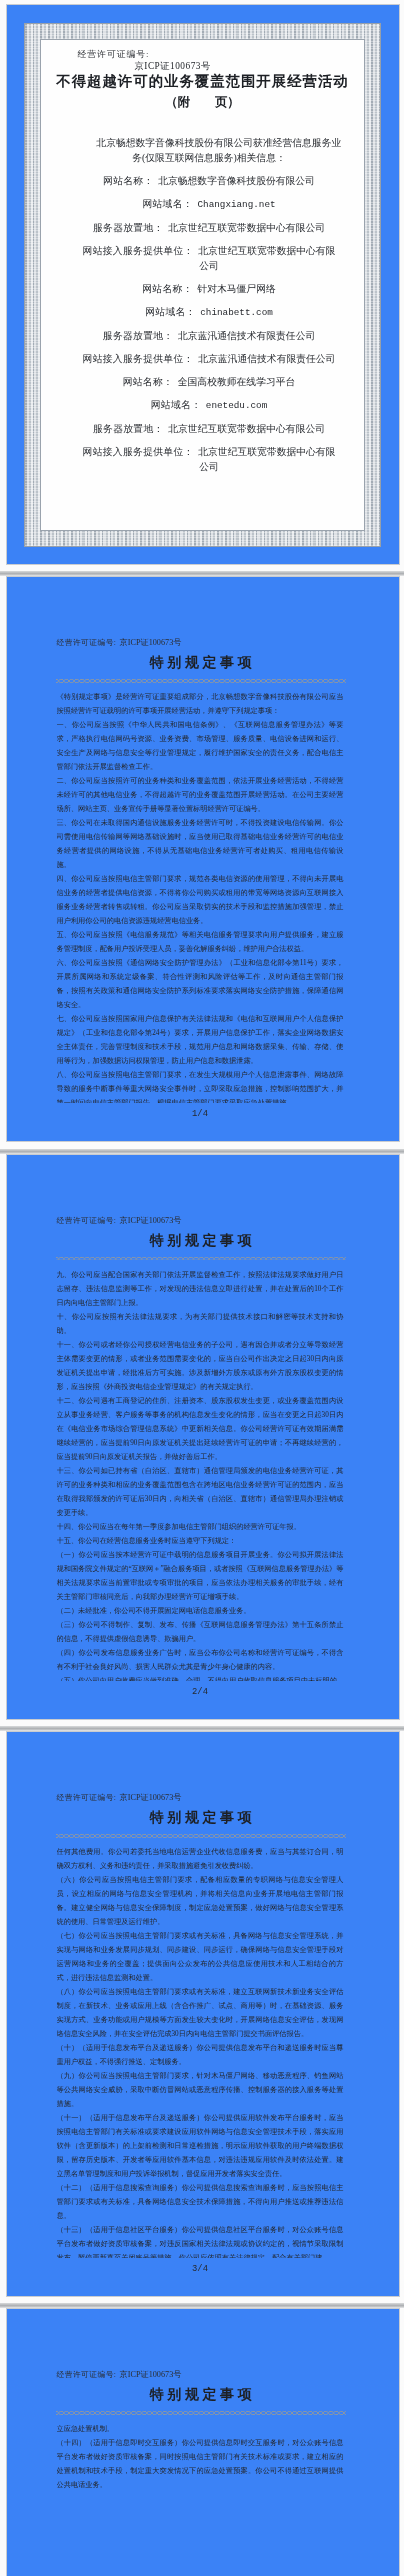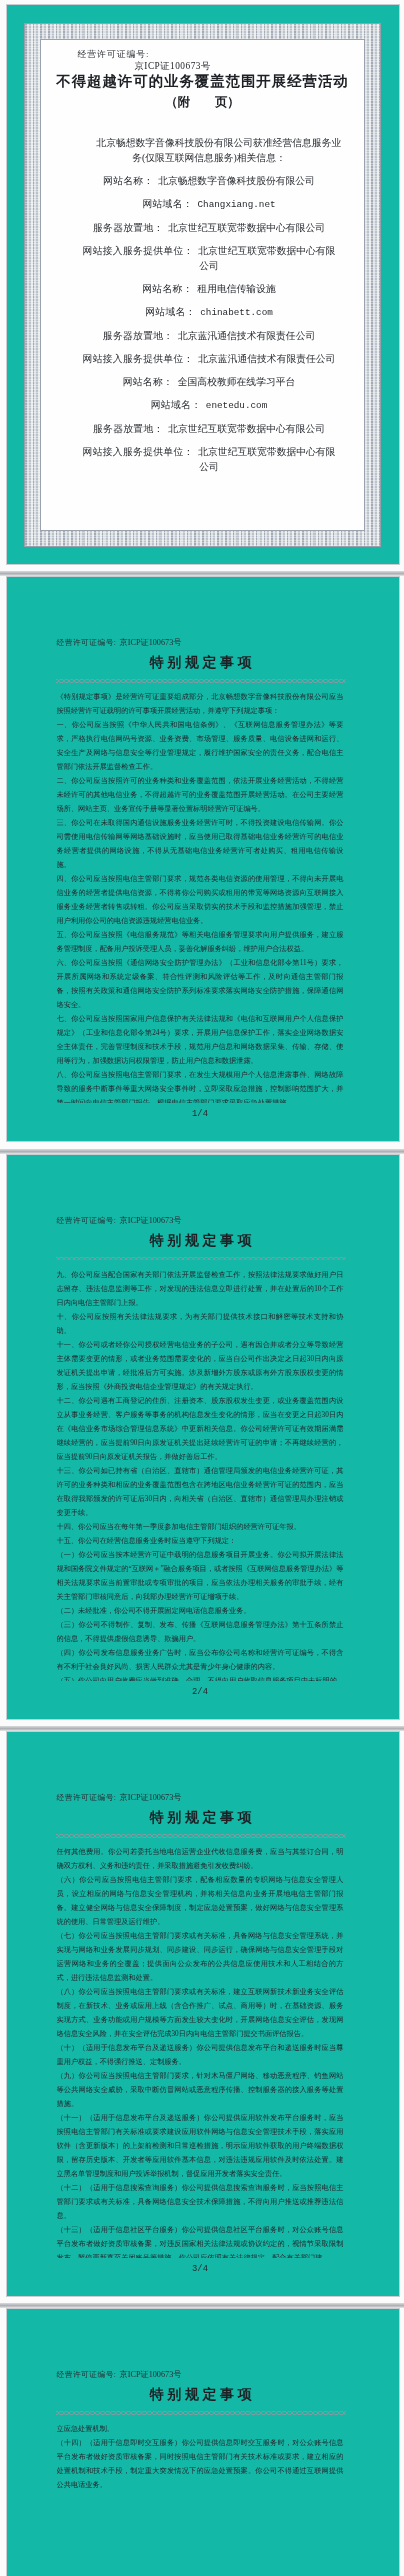--- a/index.html
+++ b/index.html
@@ -6,21 +6,21 @@
   body{
     width:405px;
     background:#fbfbfb;
     font-family:"Liberation Serif","DejaVu Serif",serif;
     color:#26292e;
   }
   .page{
     position:relative;
     width:394px;
     margin:0 auto;
-    background:#14b8a6;
+    background:#3b82f6;
     border:0.5px solid #c9ccd0;
     box-sizing:border-box;
     overflow:hidden;
   }
   
   .cert{height:561px;margin-top:4.1px;}
   .frame{
     position:absolute; inset:17.5px;
     border:0.5px solid #97a0aa;
     background:
@@ -120,21 +120,21 @@
 
   <p class="info-line">
     <span class="info-label">服务器放置地：</span><span class="info-value">北京世纪互联宽带数据中心有限公司</span>
   </p>
 
   <p class="info-line">
     <span class="info-label">网站接入服务提供单位：</span><span class="info-value">北京世纪互联宽带数据中心有限公司</span>
   </p>
 
   <p class="info-line">
-    <span class="info-label">网站名称：</span><span class="info-value">租用电信传输设施</span>
+    <span class="info-label">网站名称：</span><span class="info-value">针对木马僵尸网络</span>
   </p>
 
   <p class="info-line">
     <span class="info-label">网站域名：</span><span class="info-value mono">chinabett.com</span>
   </p>
 
   <p class="info-line">
     <span class="info-label">服务器放置地：</span><span class="info-value">北京蓝汛通信技术有限责任公司</span>
   </p>
 

